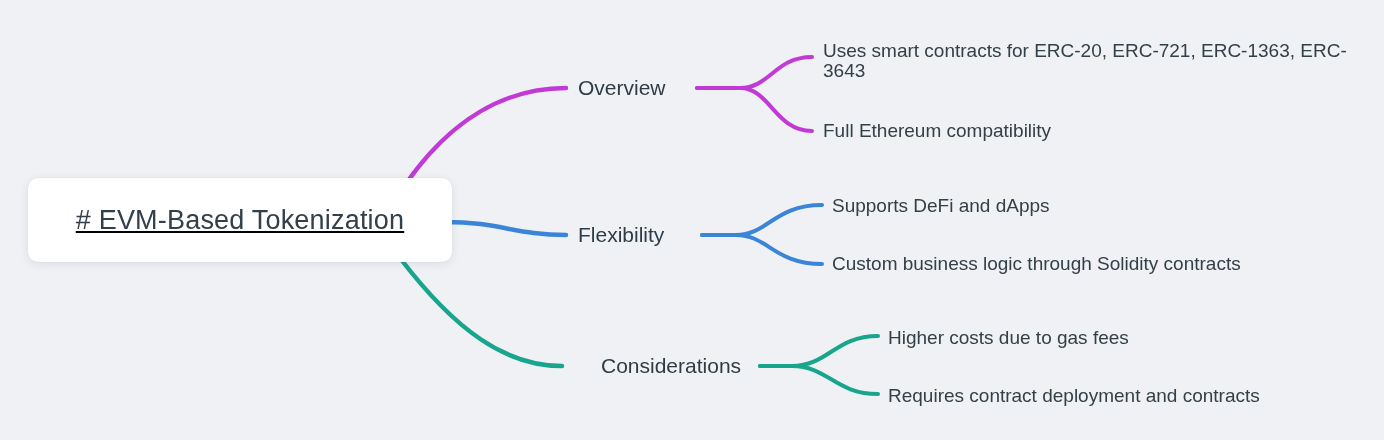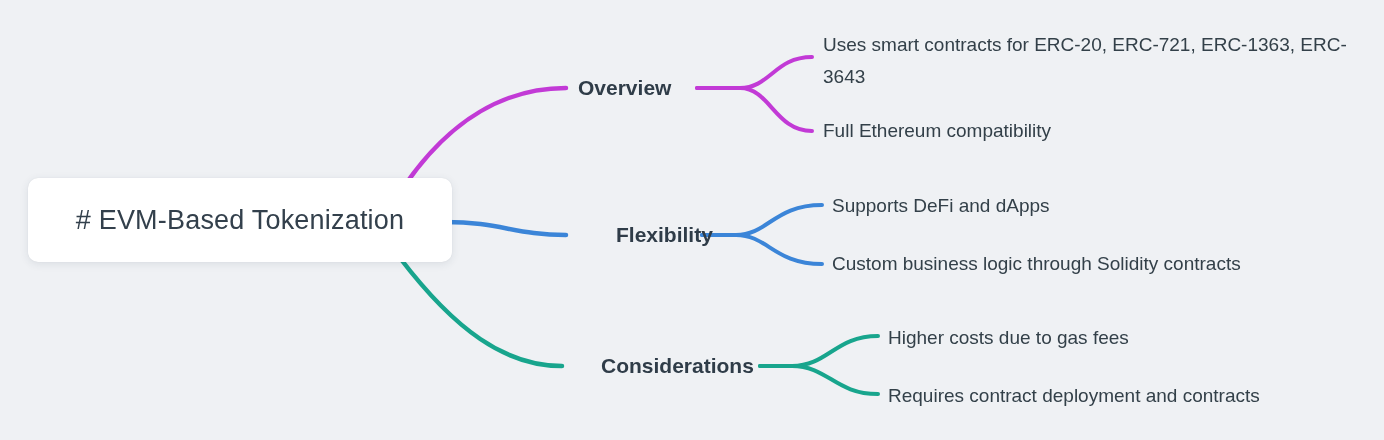--- a/index.html
+++ b/index.html
@@ -15,41 +15,42 @@
   svg.links path { fill: none; stroke-linecap: round; }
   .root-node {
     position: absolute;
     left: 28px; top: 178px;
     width: 424px; height: 84px;
     background: #ffffff;
     border-radius: 10px;
     box-shadow: 0 2px 8px rgba(40,60,80,0.10), 0 0 1px rgba(40,60,80,0.12);
     display: flex; align-items: center; justify-content: center;
     z-index: 2;
+    text-decoration: underline;
   }
   .root-node .root-label {
     font-size: 27px;
     color: #33404c;
     letter-spacing: 0.2px;
     white-space: nowrap;
   }
   .branch-label {
     position: absolute;
     transform: translateY(-50%);
     font-size: 21px;
-    font-weight: bold;
+    font-weight: normal;
     color: #2f3c48;
     white-space: nowrap;
     z-index: 2;
   }
   .child-item {
     position: absolute;
     transform: translateY(-50%);
     font-size: 19px;
-    line-height: 32px;
+    line-height: 20px;
     color: #334049;
     white-space: nowrap;
     z-index: 2;
   }
   .child-item.wrap { white-space: normal; width: 548px; }
 </style>
 </head>
 <body style="background: rgb(239, 241, 244);">
 
 <div id="stage">
@@ -67,21 +68,21 @@
     <path d="M400,258 C455,330 505,366 562,366" stroke-width="4.5" stroke="#18a58d"></path>
     <path d="M760,366 H792 C828,366 835,336 878,336" stroke-width="4" stroke="#18a58d"></path>
     <path d="M760,366 H792 C828,366 835,394 878,394" stroke-width="4" stroke="#18a58d"></path>
   </svg>
 
   <div class="root-node">
     <span class="root-label"># EVM-Based Tokenization</span>
   </div>
 
   <div class="branch-label" style="left:578px; top:88px;">Overview</div>
-  <div class="branch-label" style="left:578px; top:235px;margin-left:38px;">Flexibility</div>
+  <div class="branch-label" style="left:578px; top:235px;">Flexibility</div>
   <div class="branch-label" style="left:601px; top:366px;">Considerations</div>
 
   <div class="child-item wrap" style="left:823px; top:61px;">Uses smart contracts for ERC-20, ERC-721, ERC-1363, ERC-3643</div>
   <div class="child-item" style="left:832px; top:206px;">Supports DeFi and dApps</div>
 
   <div class="child-item" style="left:823px; top:131px;">Full Ethereum compatibility</div>
   <div class="child-item" style="left:888px; top:338px;">Higher costs due to gas fees</div>
 
   <div class="child-item" style="left:832px; top:264px;">Custom business logic through Solidity contracts</div>
   <div class="child-item" style="left:888px; top:396px;">Requires contract deployment and contracts</div>

